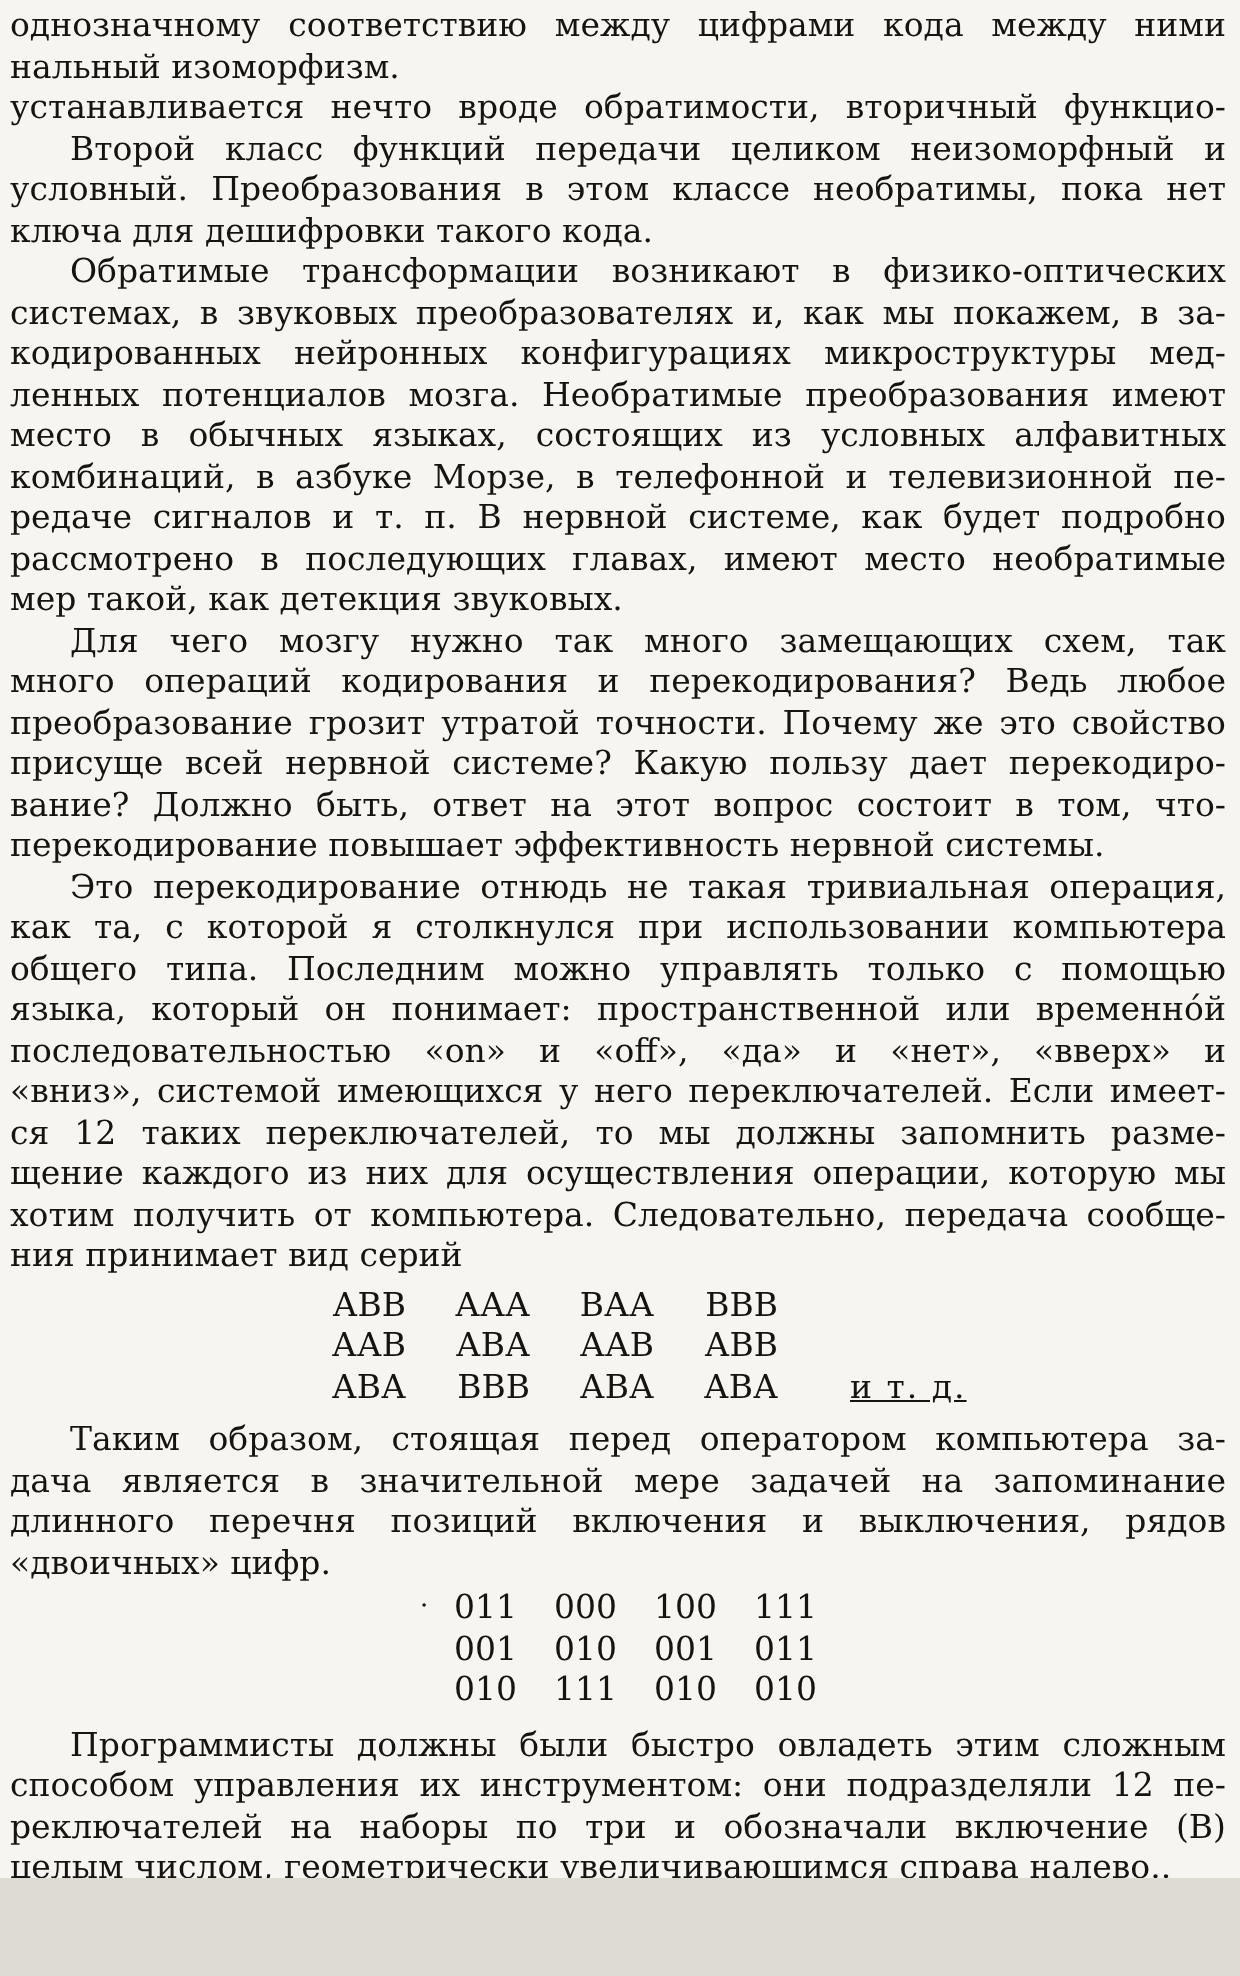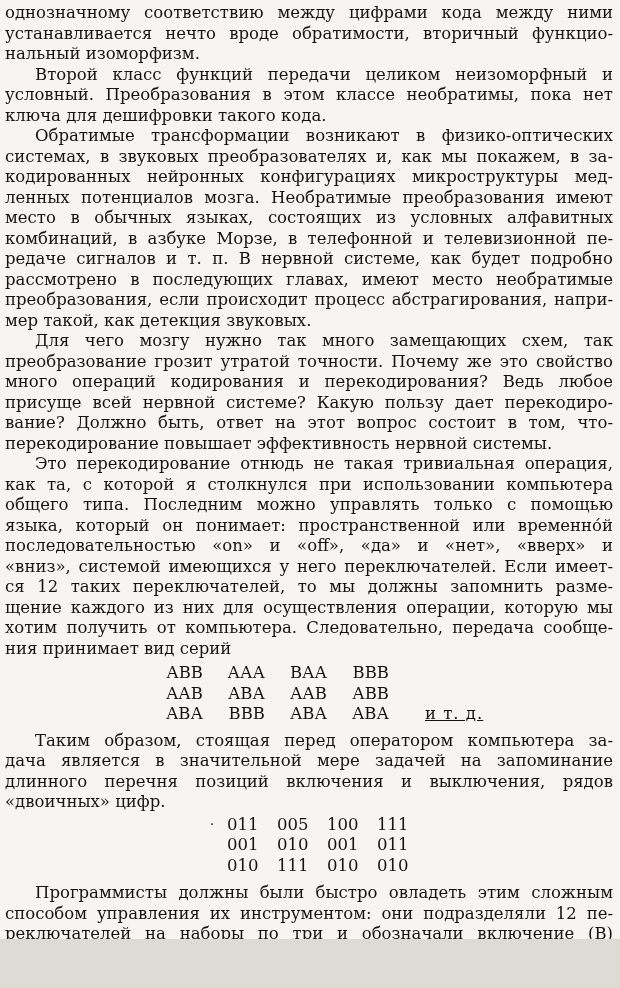--- a/index.html
+++ b/index.html
@@ -29,47 +29,46 @@
   .tbl2 .cell{display:inline-block;width:34px;margin-right:16px;}
   .pagenum{margin-top:4px;text-align:right;letter-spacing:0.5px;}
 </style>
 </head>
 <body>
 
 <div class="page">
 
   <div class="para">
     <div class="ln">однозначному соответствию между цифрами кода между ними</div>
+    <div class="ln last">нальный изоморфизм.</div>
     <div class="ln">устанавливается нечто вроде обратимости, вторичный функцио-</div>
-    <div class="ln last">нальный изоморфизм.</div>
   </div>
 
   <div class="para">
     <div class="ln ind">Второй класс функций передачи целиком неизоморфный и</div>
     <div class="ln">условный. Преобразования в этом классе необратимы, пока нет</div>
     <div class="ln last">ключа для дешифровки такого кода.</div>
   </div>
 
   <div class="para">
     <div class="ln ind">Обратимые трансформации возникают в физико-оптических</div>
     <div class="ln">системах, в звуковых преобразователях и, как мы покажем, в за-</div>
     <div class="ln">кодированных нейронных конфигурациях микроструктуры мед-</div>
     <div class="ln">ленных потенциалов мозга. Необратимые преобразования имеют</div>
     <div class="ln">место в обычных языках, состоящих из условных алфавитных</div>
     <div class="ln">комбинаций, в азбуке Морзе, в телефонной и телевизионной пе-</div>
     <div class="ln">редаче сигналов и т. п. В нервной системе, как будет подробно</div>
     <div class="ln">рассмотрено в последующих главах, имеют место необратимые</div>
-    <div class="ln">преобразования, если происходит процесс абстрагирования, напри-</div>
     <div class="ln last">мер такой, как детекция звуковых.</div>
   </div>
 
   <div class="para">
     <div class="ln ind">Для чего мозгу нужно так много замещающих схем, так</div>
+    <div class="ln">много операций кодирования и перекодирования? Ведь любое</div>
     <div class="ln">преобразование грозит утратой точности. Почему же это свойство</div>
-    <div class="ln">много операций кодирования и перекодирования? Ведь любое</div>
     <div class="ln">присуще всей нервной системе? Какую пользу дает перекодиро-</div>
     <div class="ln">вание? Должно быть, ответ на этот вопрос состоит в том, что-</div>
     <div class="ln last">перекодирование повышает эффективность нервной системы.</div>
   </div>
 
   <div class="para">
     <div class="ln ind">Это перекодирование отнюдь не такая тривиальная операция,</div>
     <div class="ln">как та, с которой я столкнулся при использовании компьютера</div>
     <div class="ln">общего типа. Последним можно управлять только с помощью</div>
     <div class="ln">языка, который он понимает: пространственной или временно́й</div>
@@ -95,21 +94,21 @@
 
   <div class="para gap6">
     <div class="ln ind">Таким образом, стоящая перед оператором компьютера за-</div>
     <div class="ln">дача является в значительной мере задачей на запоминание</div>
     <div class="ln">длинного перечня позиций включения и выключения, рядов</div>
     <div class="ln last">«двоичных» цифр.</div>
   </div>
 
   <div class="tbl2">
     <div class="row first">
-      <span class="marker">·</span><span class="cell">011</span><span class="cell">005</span><span class="cell">100</span><span class="cell">111</span>
+      <span class="marker">·</span><span class="cell">011</span><span class="cell">000</span><span class="cell">100</span><span class="cell">111</span>
     </div>
     <div class="row">
       <span class="cell">001</span><span class="cell">010</span><span class="cell">001</span><span class="cell">011</span>
     </div>
     <div class="row">
       <span class="cell">010</span><span class="cell">111</span><span class="cell">010</span><span class="cell">010</span>
     </div>
   </div>
 
   <div class="para gap7">

